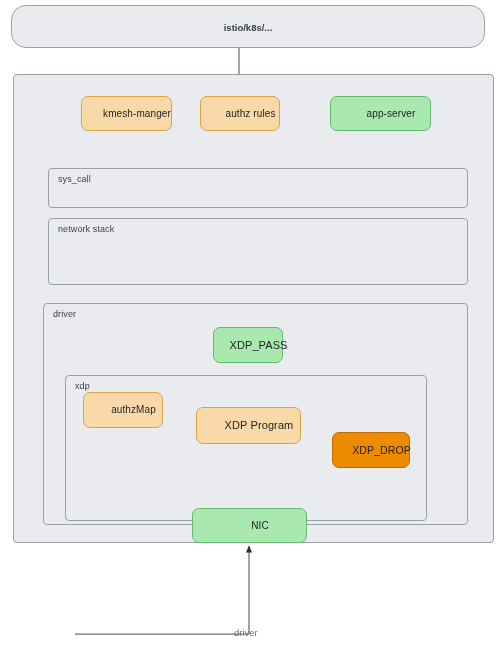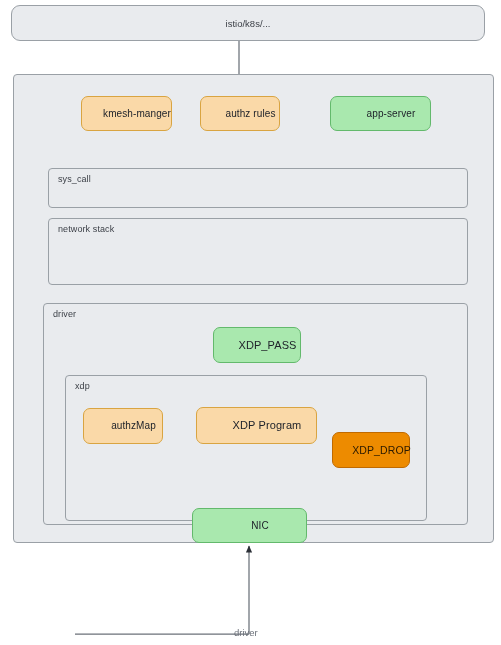--- a/index.html
+++ b/index.html
@@ -142,21 +142,21 @@
 
       
       <path d="M320,430 L339,446" marker-end="url(#arrow)"></path>
 
       
       <path d="M249,634 L249,546" marker-end="url(#arrow)"></path>
       <path d="M75,634 L249,634"></path>
     </g>
   </svg>
 
-  <div class="group" style="left:11px; top:5px; width:474px; height:36px; border-radius:9px;">
+  <div class="group" style="left:11px; top:5px; width:474px; height:43px; border-radius:15px;font-weight:bold;">
     <span class="bar-label">istio/k8s/...</span>
   </div>
 
   <div class="group" style="left:13px; top:74px; width:481px; height:469px;"></div>
 
   <div class="group" style="left:48px; top:168px; width:420px; height:40px;">
     <span class="group-label">sys_call</span>
   </div>
 
   <div class="group" style="left:48px; top:218px; width:420px; height:67px;">
@@ -176,29 +176,29 @@
   </div>
 
   <div class="node n-orange" style="left:200px; top:96px; width:80px; height:35px;">
     <span>authz rules</span>
   </div>
 
   <div class="node n-green" style="left:330px; top:96px; width:101px; height:35px;">
     <span>app-server</span>
   </div>
 
-  <div class="node n-green" style="left:213px; top:327px; width:88px; height:36px; font-size:11px;">
+  <div class="node n-green" style="left:213px; top:327px; width:70px; height:36px; font-size:11px;">
     <span>XDP_PASS</span>
   </div>
 
-  <div class="node n-orange" style="left:83px; top:408px; width:80px; height:36px;">
+  <div class="node n-orange" style="left:83px; top:392px; width:80px; height:36px;">
     <span>authzMap</span>
   </div>
 
-  <div class="node n-orange" style="left:196px; top:407px; width:121px; height:37px; font-size:11px;">
+  <div class="node n-orange" style="left:196px; top:407px; width:105px; height:37px; font-size:11px;">
     <span>XDP  Program</span>
   </div>
 
   <div class="node n-drop" style="left:332px; top:432px; width:78px; height:36px; font-size:10.5px;">
     <span>XDP_DROP</span>
   </div>
 
   <div class="node n-green" style="left:192px; top:508px; width:115px; height:35px;">
     <span>NIC</span>
   </div>

